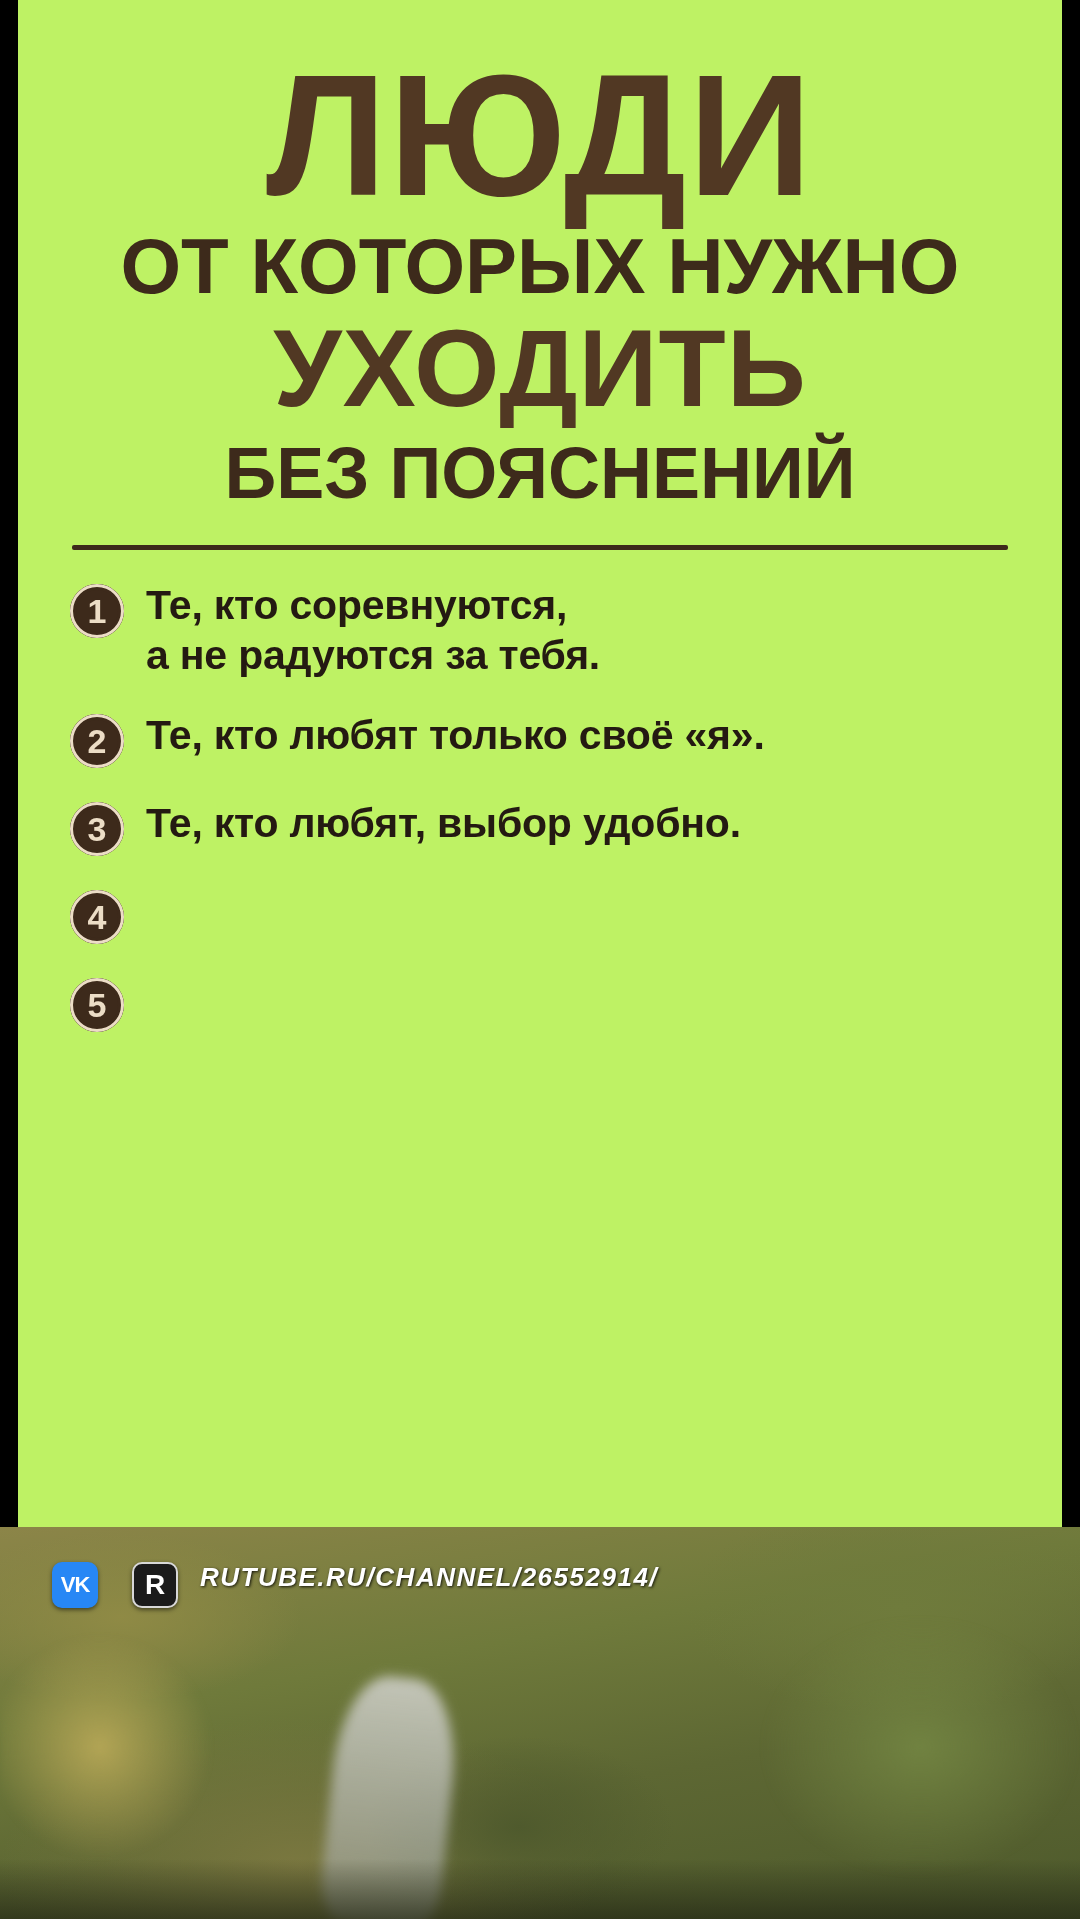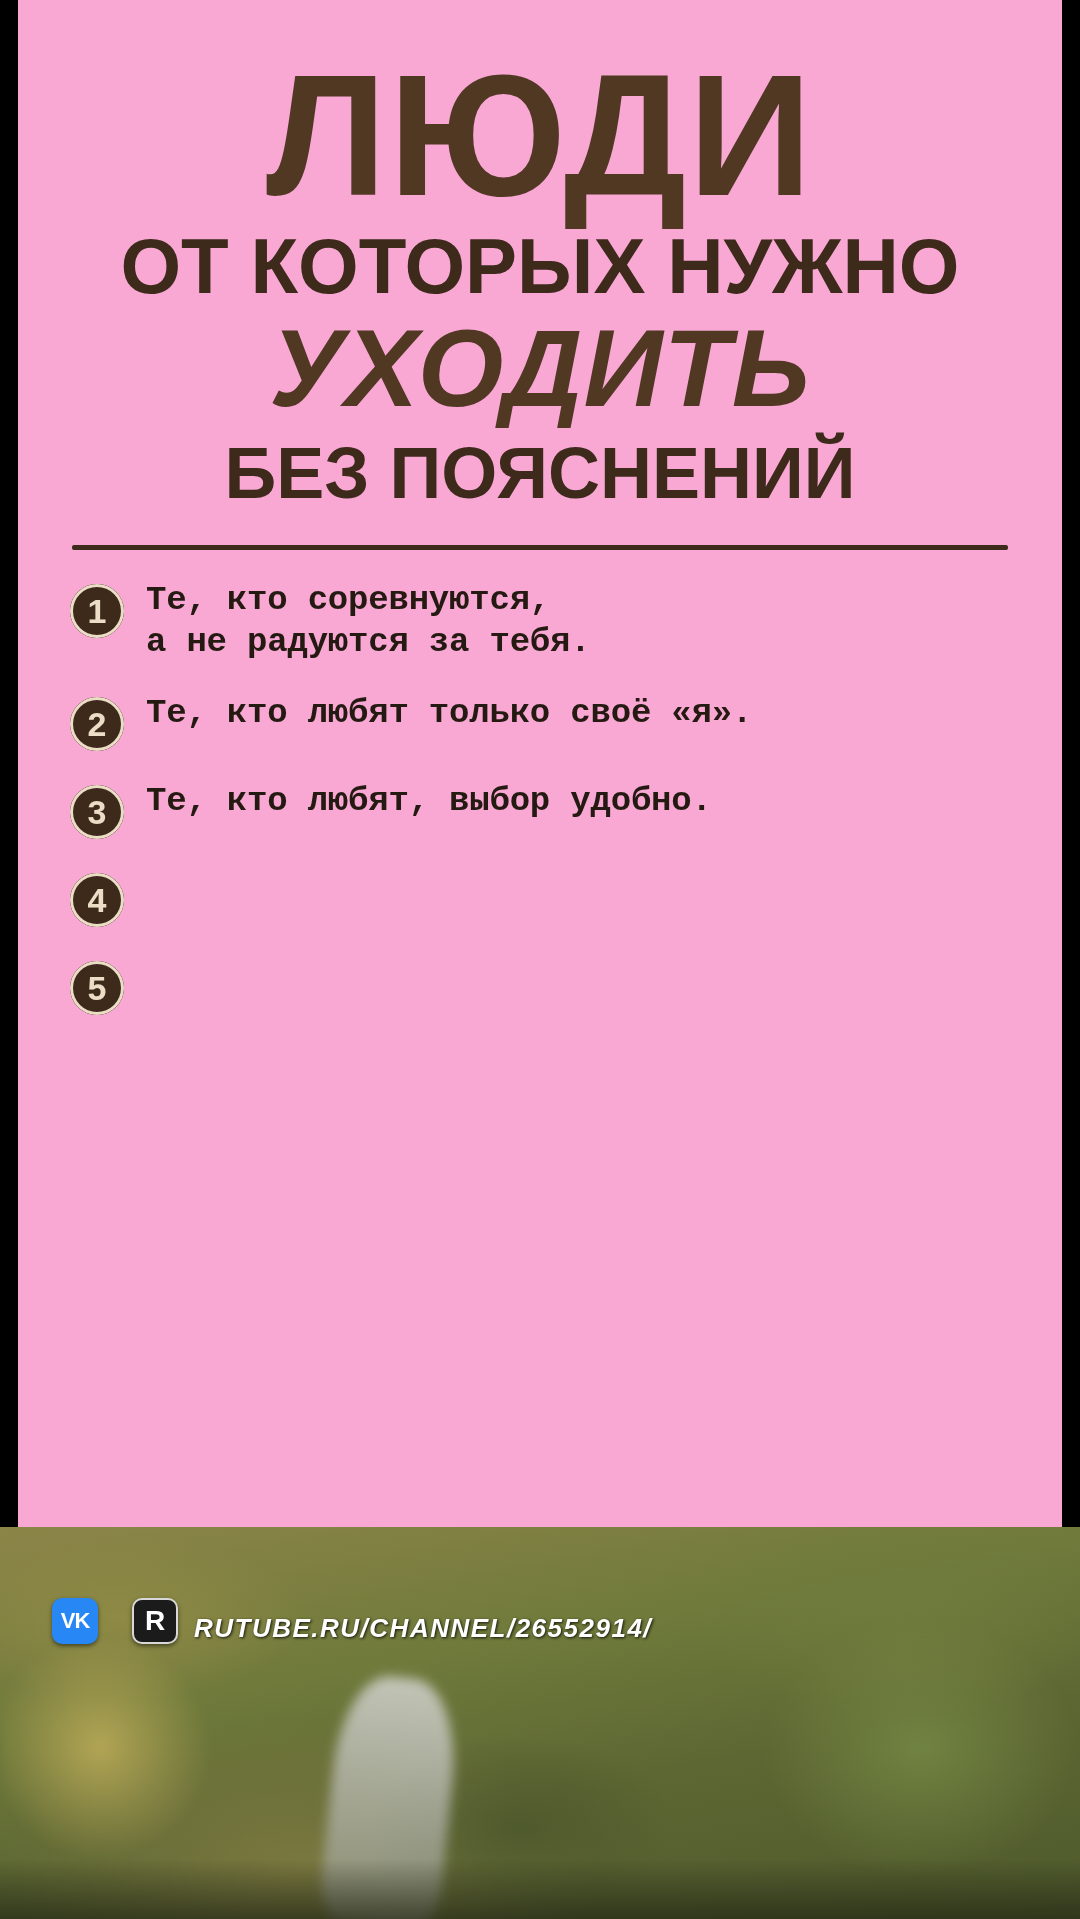--- a/index.html
+++ b/index.html
@@ -21,21 +21,21 @@
     overflow: hidden;
   }
 
   
   .card {
     position: absolute;
     left: 18px;
     top: 0;
     width: 1044px;
     height: 1527px;
-    background: #f9a8d4;
+    background: #bef264;
     box-sizing: border-box;
     padding: 46px 42px 4px 42px;
   }
 
   .title-block {
     text-align: center;
     color: #4a3322;
   }
   .t-line1 {
     font-size: 172px;
@@ -53,21 +53,20 @@
     color: #3d2a1b;
     margin: 10px 0 4px 0;
   }
   .t-line3 {
     font-size: 110px;
     line-height: 1.0;
     font-weight: bold;
     letter-spacing: 1px;
     color: #513823;
     margin: 8px 0 2px 0;
-    font-style: italic;
   }
   .t-line4 {
     font-size: 72px;
     line-height: 1.0;
     font-weight: bold;
     color: #3d2a1b;
     margin: 14px 0 0 0;
   }
 
   .divider {
@@ -98,25 +97,24 @@
     font-weight: bold;
     line-height: 54px;
     text-align: center;
     margin-right: 22px;
     margin-top: 4px;
     box-shadow: inset 0 0 0 3px #ecddc6, inset 0 0 0 6px #3d2a1b;
     box-sizing: border-box;
   }
   .item-text {
     color: #241a12;
-    font-size: 34px;
+    font-size: 41px;
     font-weight: bold;
     line-height: 1.22;
     letter-spacing: -0.2px;
-    font-family: Liberation Mono, monospace;
   }
 
   
   .photo {
     position: absolute;
     left: 0;
     top: 1527px;
     width: 1080px;
     height: 392px;
     overflow: hidden;
@@ -169,23 +167,22 @@
     position: absolute;
     left: 52px;
     top: 1562px;
     display: flex;
     align-items: center;
     gap: 34px;
     z-index: 5;
   }
   .wm {
     display: flex;
-    align-items: flex-end;
-    gap: 16px;
-    margin-top: 36px;
+    align-items: flex-start;
+    gap: 22px;
   }
   .wm-badge {
     width: 46px;
     height: 46px;
     border-radius: 10px;
     display: flex;
     align-items: center;
     justify-content: center;
     font-weight: bold;
     font-size: 26px;

